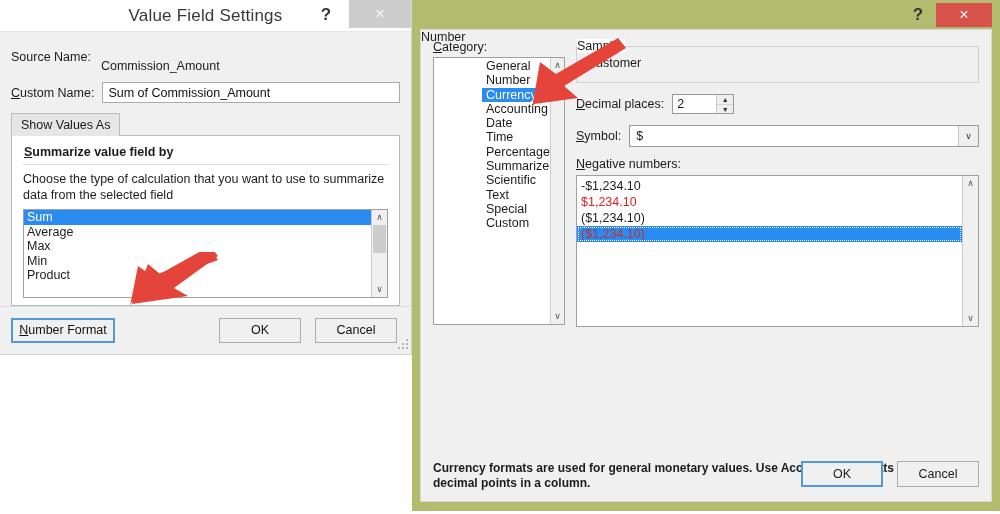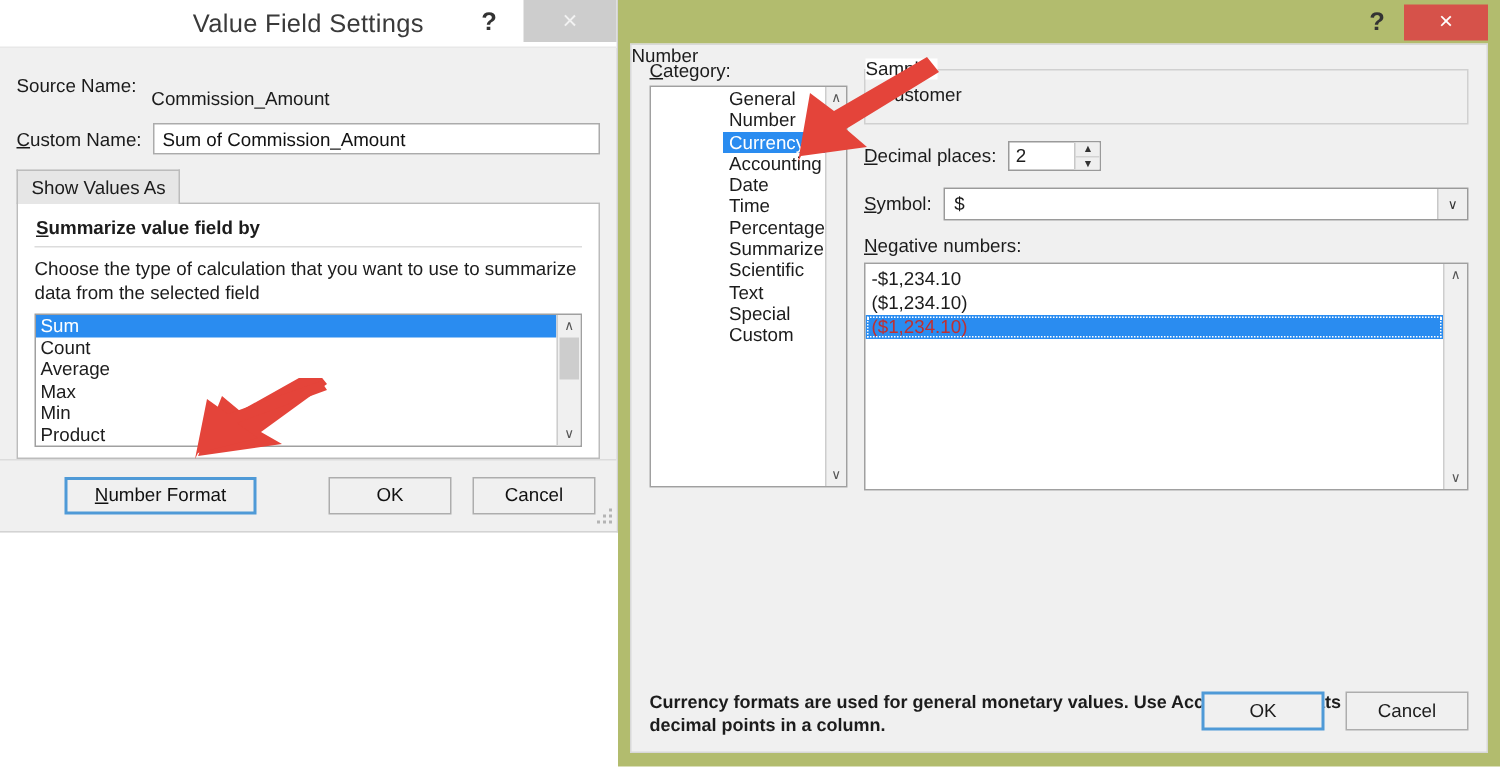--- a/index.html
+++ b/index.html
@@ -99,21 +99,21 @@
     background:#f0f0f0;
   }
   .btn {
     height:25px; line-height:23px; text-align:center;
     background:#f0f0f0; border:1px solid #adadad;
     font-size:12.5px; color:#111;
     position:absolute;
   }
   .btn.focused { border:2px solid #4f9ad7; line-height:21px; }
   .btn u { text-decoration:underline; }
-  #btn-numfmt { left:11px; top:11px; width:128px;margin-left:32px; }
+  #btn-numfmt { left:11px; top:11px; width:104px; }
   #btn-ok-l   { right:110px; top:11px; width:82px; }
   #btn-cancel-l { right:14px; top:11px; width:82px; }
 
   .grip { position:absolute; right:2px; bottom:2px; width:13px; height:13px; }
   .grip i { position:absolute; background:#b4b4b4; width:2px; height:2px; display:block; }
   #fc-wrap { position:absolute; left:412px; top:0; width:588px; height:514px; background:#b2bc6e; }
   #fc-title {
     position:absolute; left:0; right:0; top:5px; text-align:center;
     font-size:17px; color:#3c3c3c;
   }
@@ -221,21 +221,20 @@
     </div>
 
     <div class="tabpanel">
       <div class="panel-head"><u>S</u>ummarize value field by</div>
       <div class="sep"></div>
       <div class="panel-desc">Choose the type of calculation that you want to use to summarize data from the selected field</div>
 
       <div class="listbox">
         <div class="items">
           <div class="litem sel">Sum</div>
-          <div class="litem">Count</div>
           <div class="litem">Average</div>
           <div class="litem">Max</div>
           <div class="litem">Min</div>
           <div class="litem">Product</div>
         </div>
         <div class="vscroll">
           <div class="sb-arrow">∧</div>
           <div class="sb-thumb"></div>
           <div class="sb-track"></div>
           <div class="sb-arrow">∨</div>
@@ -320,20 +319,21 @@
             <div class="cval">$</div>
             <div class="carrow">∨</div>
           </div>
         </div>
 
         <div style="margin-top:10px">
           <div class="fl-label"><u>N</u>egative numbers:</div>
           <div id="neg-list">
             <div class="items">
               <div class="litem">-$1,234.10</div>
+              <div class="litem red">$1,234.10</div>
               <div class="litem">($1,234.10)</div>
               <div class="litem sel">($1,234.10)</div>
             </div>
             <div class="vscroll">
               <div class="sb-arrow">∧</div>
               <div class="sb-track"></div>
               <div class="sb-arrow">∨</div>
             </div>
           </div>
         </div>

